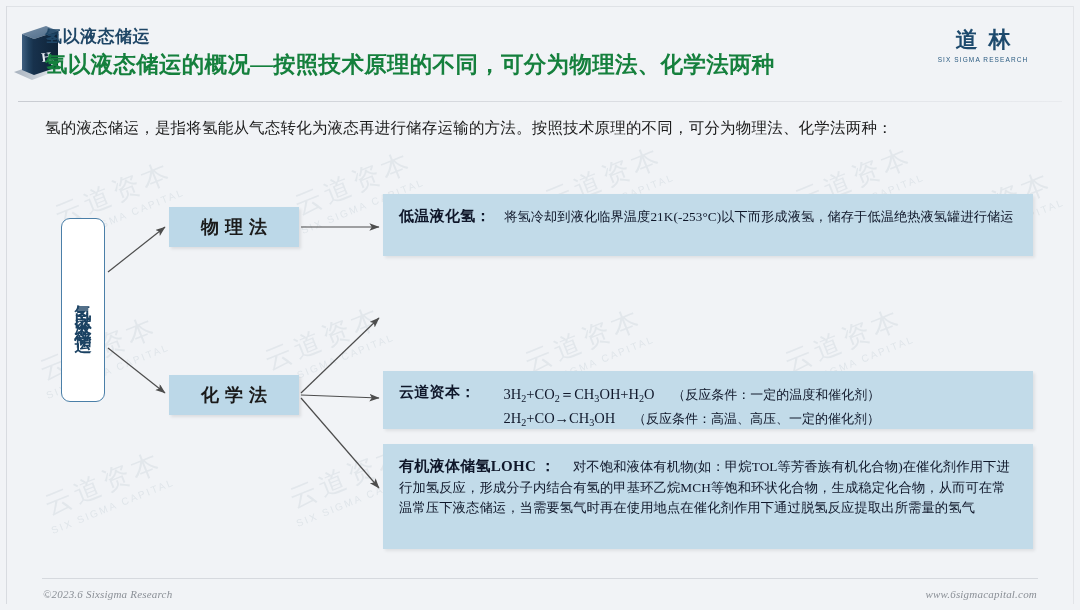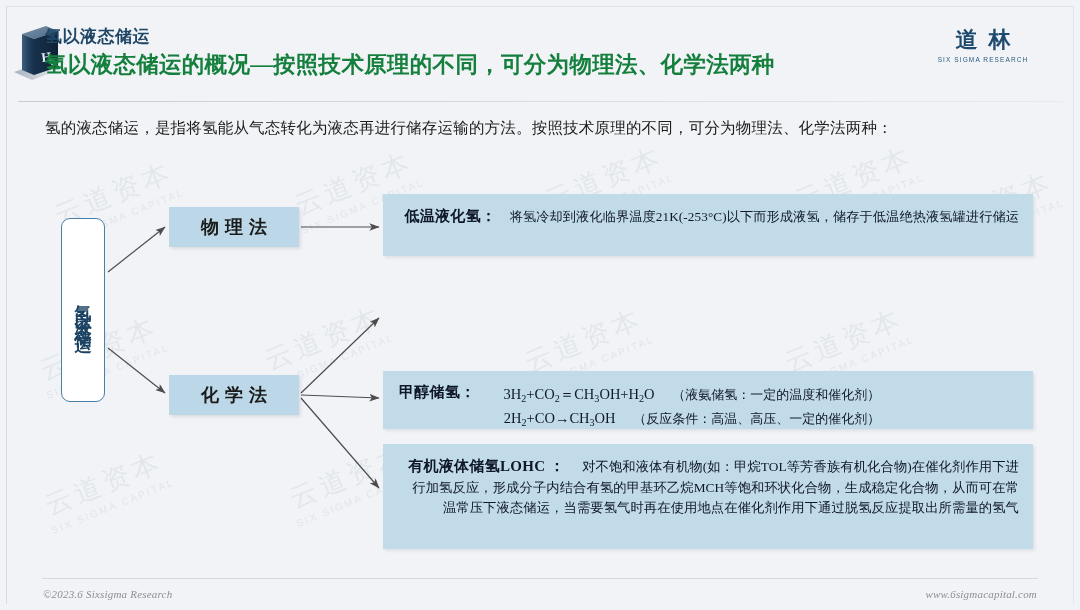--- a/index.html
+++ b/index.html
@@ -132,21 +132,21 @@
     left: 45px; top: 113px;
     width: 905px;
     font-family: "Liberation Serif", serif;
     font-size: 15.5px;
     color: #1c1c1c;
     line-height: 29px;
     letter-spacing: .2px;
   }
 
   
-  .diagram { position: absolute; left: 0; top: 0; width: 1080px; height: 471px; text-align: right; }
+  .diagram { position: absolute; left: 0; top: 0; width: 1080px; height: 471px; }
   .svg-lines { position: absolute; left: 0; top: 0; }
 
   .root-node {
     position: absolute;
     left: 61px; top: 218px;
     width: 44px; height: 184px;
     border: 1.6px solid #4a7fa8;
     border-radius: 9px;
     background: #ffffff;
     box-sizing: border-box;
@@ -392,24 +392,24 @@
     <div class="content-box" id="box-cryo">
       <div class="cb-body">
         <span class="cb-label">低温液化氢：</span>
         <span style="display:inline-block;width:10px"></span><span>将氢冷却到液化临界温度21K(-253°C)以下而形成液氢，储存于低温绝热液氢罐进行储运</span>
       </div>
     </div>
 
 
     <div class="content-box" id="box-meth">
       <div class="flow-row">
-        <span class="cb-label">甲醇储氢：</span>
+        <span class="cb-label">云道资本：</span>
         <div class="flow-eq">
           <div>3H<sub>2</sub>+CO<sub>2</sub>＝CH<sub>3</sub>OH+H<sub>2</sub>O
-            <span class="cond" style="margin-left:14px">（液氨储氢：一定的温度和催化剂）</span>
+            <span class="cond" style="margin-left:14px">（反应条件：一定的温度和催化剂）</span>
           </div>
           <div>2H<sub>2</sub>+CO→CH<sub>3</sub>OH
             <span class="cond" style="margin-left:14px">（反应条件：高温、高压、一定的催化剂）</span>
           </div>
         </div>
       </div>
     </div>
 
     <div class="content-box" id="box-lohc">
       <div class="lohc-text">

